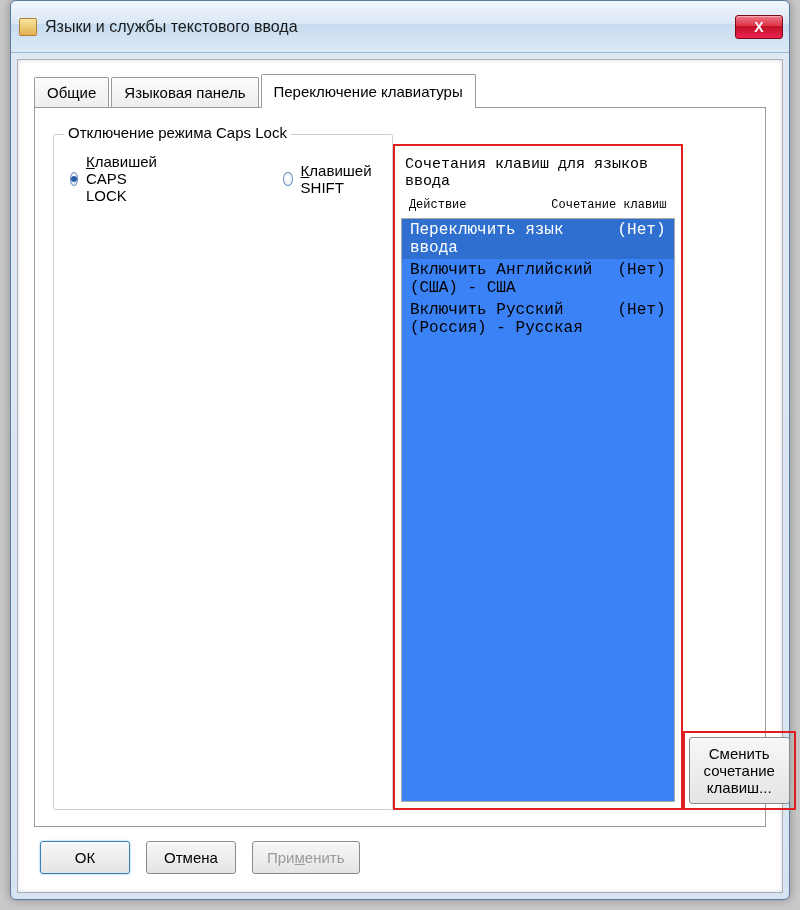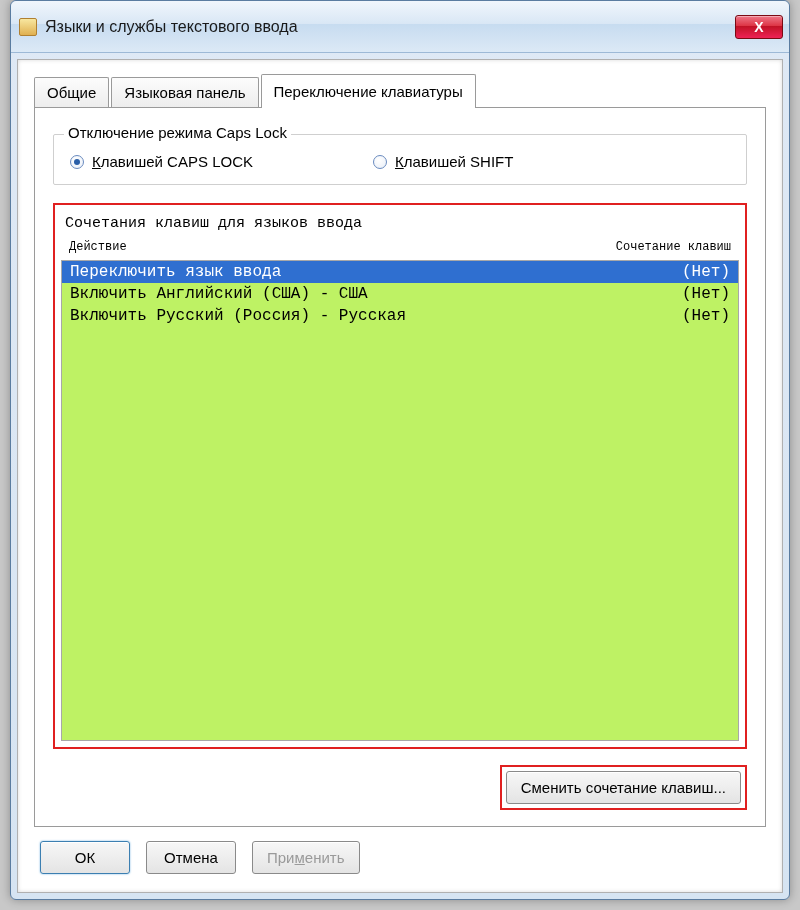--- a/index.html
+++ b/index.html
@@ -96,21 +96,21 @@
     padding-top: 8px;
     padding-bottom: 8px;
     margin-bottom: -1px;
   }
   .tab-panel {
     flex: 1;
     border: 1px solid #9a9a9a;
     background: #fff;
     padding: 18px 18px 16px 18px;
     display: flex;
-    flex-direction: column;
+    flex-direction: row;
   }
   .groupbox {
     border: 1px solid #cfcfcf;
     border-radius: 2px;
     padding: 14px 16px 14px 16px;
     position: relative;
     margin-top: 8px;
   }
   .groupbox .legend {
     position: absolute;
@@ -163,21 +163,21 @@
   }
   .col-headers {
     display: flex;
     padding: 2px 8px 6px 8px;
     font-size: 12px;
   }
   .col-action { flex: 1; }
   .col-combo { width: 200px; text-align: right; }
   .list {
     border: 1px solid #a8a8a8;
-    background: #bef264;
+    background: #3b82f6;
     flex: 1;
     overflow: hidden;
   }
   .row {
     display: flex;
     padding: 2px 8px;
     font-size: 16px;
   }
   .row.selected {
     background: #2f6fd0;

